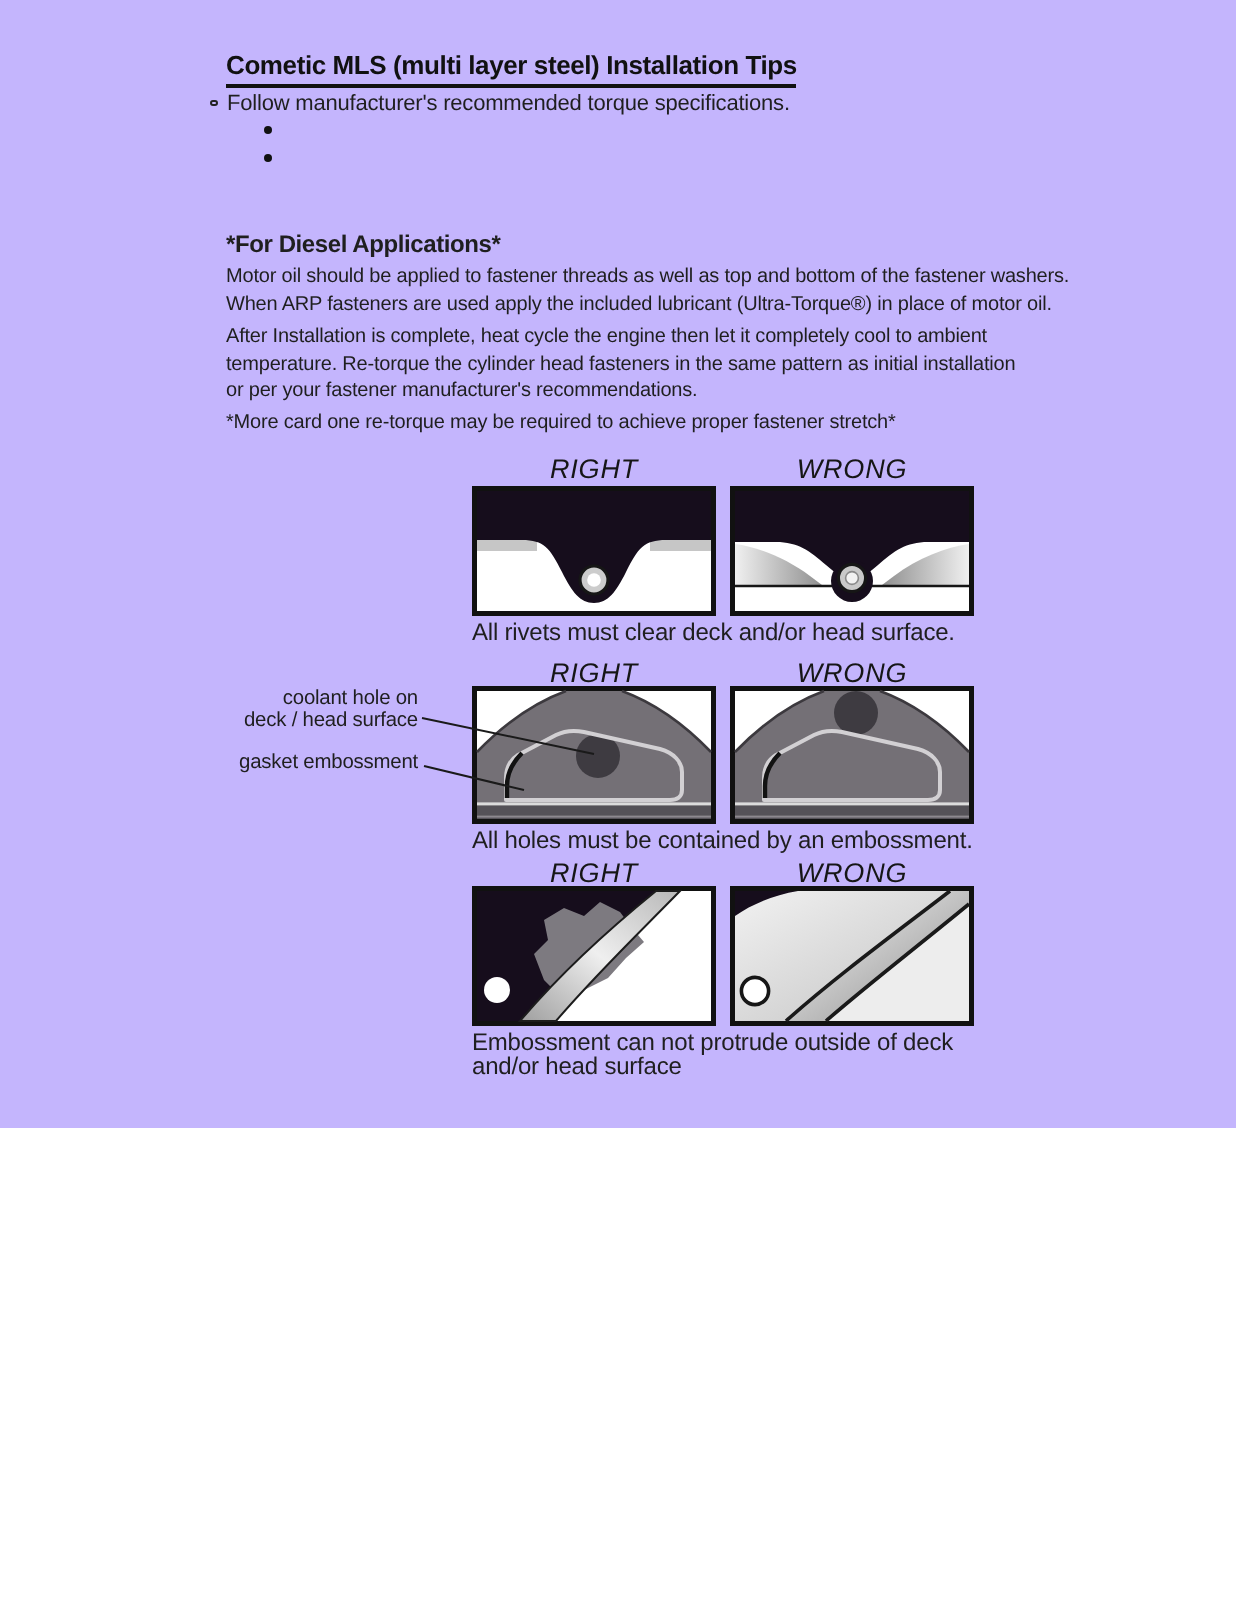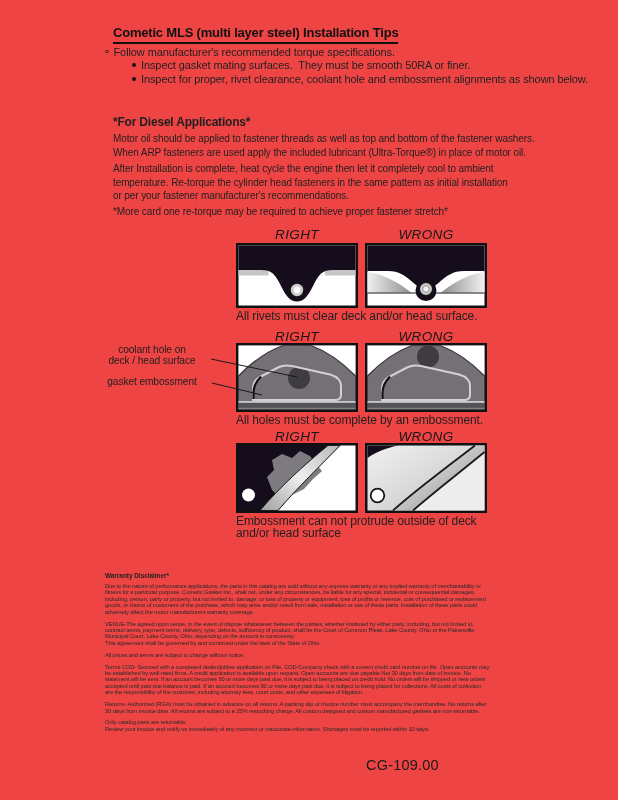--- a/index.html
+++ b/index.html
@@ -1,18 +1,18 @@
 <!DOCTYPE html>
 <html><head>
 <meta charset="utf-8">
 <style>
   * { margin:0; padding:0; box-sizing:border-box; }
   html,body { background:#ffffff; }
   body { font-family:"Liberation Sans", sans-serif; color:#1f1f1f; }
-  .page { position:relative; width:618px; height:800px; background:#ef4444; overflow:hidden; }
+  .page { position:relative; width:618px; height:564px; background:#c4b5fd; overflow:hidden; }
 
   .page-title { position:absolute; left:113px; top:25px; font-size:13px; font-weight:bold;
     letter-spacing:-0.2px; color:#111; border-bottom:2px solid #111; padding-bottom:2px; }
 
   .tips { position:absolute; left:105px; top:46px; }
   .b-row { display:flex; align-items:flex-start; height:13.4px; font-size:11px; letter-spacing:-0.1px; white-space:pre; }
   .b-row.sub { margin-left:27px; }
   .o-marker { width:3.5px; height:3.5px; border:1px solid #222; border-radius:50%; margin:3.5px 5px 0 0; flex:0 0 auto; }
   .f-marker { width:4px; height:4px; background:#111; border-radius:50%; margin:4px 5px 0 0; flex:0 0 auto; }
 
@@ -24,43 +24,43 @@
   .col-right { left:236px; } .col-wrong { left:365px; }
   .lbl-f1 { top:227px; } .lbl-f2 { top:329px; } .lbl-f3 { top:429px; }
 
   .fbox { position:absolute; width:122px; }
   .box-f1 { top:243px; height:65px; } .box-f2 { top:343px; height:69px; } .box-f3 { top:443px; height:70px; }
   .fbox svg { display:block; width:100%; height:100%; }
 
   .caption { position:absolute; left:236px; font-size:12px; line-height:11.6px; letter-spacing:-0.1px; white-space:pre-line; }
   .cap1 { top:311px; } .cap2 { top:415px; } .cap3 { top:516px; }
 
-  .ann { position:absolute; text-align:center; font-size:10.2px; line-height:11px; letter-spacing:-0.1px; white-space:pre-line; }
+  .ann { position:absolute; text-align:right; font-size:10.2px; line-height:11px; letter-spacing:-0.1px; white-space:pre-line; }
   .ann-coolant { left:95px; width:114px; top:344px; }
   .ann-emboss  { left:95px; width:114px; top:376px; }
   .ann-lines { position:absolute; left:95px; top:343px; width:210px; height:60px; pointer-events:none; }
 
   .disc-heading { position:absolute; left:105px; top:572px; font-size:6.4px; font-weight:bold; color:#222; }
   .disclaimer { position:absolute; left:105px; top:583px; width:430px; font-size:5.8px; line-height:6.4px;
     letter-spacing:-0.12px; color:#2a2a2a; }
   .disclaimer p { margin:0 0 5.5px 0; white-space:pre-line; }
 
   .page-number { position:absolute; left:366px; top:757px; font-size:14.5px; letter-spacing:0.2px; color:#1a1a1a; }
 </style>
 </head>
 <body>
 
 <div class="page">
 
   <h1 class="page-title">Cometic MLS (multi layer steel) Installation Tips</h1>
 
   <div class="tips">
     <div class="b-row"><span class="o-marker"></span><span>Follow manufacturer's recommended torque specifications.</span></div>
-    <div class="b-row sub"><span class="f-marker"></span><span>Inspect gasket mating surfaces.  They must be smooth 50RA or finer.</span></div>
-    <div class="b-row sub"><span class="f-marker"></span><span>Inspect for proper, rivet clearance, coolant hole and embossment alignments as shown below.</span></div>
+    <div class="b-row sub"><span class="f-marker"></span></div>
+    <div class="b-row sub"><span class="f-marker"></span></div>
   </div>
 
   <h2 class="diesel-heading">*For Diesel Applications*</h2>
   <p class="para para1">Motor oil should be applied to fastener threads as well as top and bottom of the fastener washers.
 When ARP fasteners are used apply the included lubricant (Ultra-Torque®) in place of motor oil.</p>
   <p class="para para2">After Installation is complete, heat cycle the engine then let it completely cool to ambient
 temperature. Re-torque the cylinder head fasteners in the same pattern as initial installation
 or per your fastener manufacturer's recommendations.</p>
   <p class="para para3">*More card one re-torque may be required to achieve proper fastener stretch*</p>
 
@@ -136,21 +136,21 @@
   </div>
 
   <div class="ann ann-coolant">coolant hole on
 deck / head surface</div>
   <div class="ann ann-emboss">gasket embossment</div>
   <svg class="ann-lines" viewBox="0 0 210 60">
     <line x1="116" y1="16" x2="202" y2="34" stroke="#1a1a1a" stroke-width="1"></line>
     <line x1="117" y1="40" x2="167" y2="52" stroke="#1a1a1a" stroke-width="1"></line>
   </svg>
 
-  <div class="caption cap2">All holes must be complete by an embossment.</div>
+  <div class="caption cap2">All holes must be contained by an embossment.</div>
 
   <div class="lbl lbl-f3 col-right">RIGHT</div>
   <div class="lbl lbl-f3 col-wrong">WRONG</div>
 
   <div class="fbox box-f3 col-right">
     <svg viewBox="0 0 122 70">
       <defs>
         <linearGradient id="b3" x1="0" y1="1" x2="1" y2="0">
           <stop offset="0" stop-color="#9f9f9f"></stop>
             <stop offset="0.5" stop-color="#efefef"></stop>

